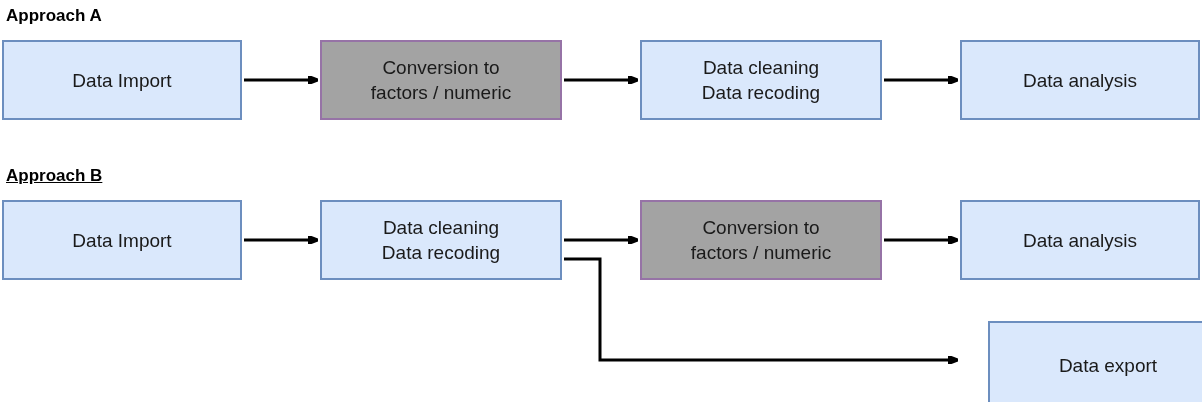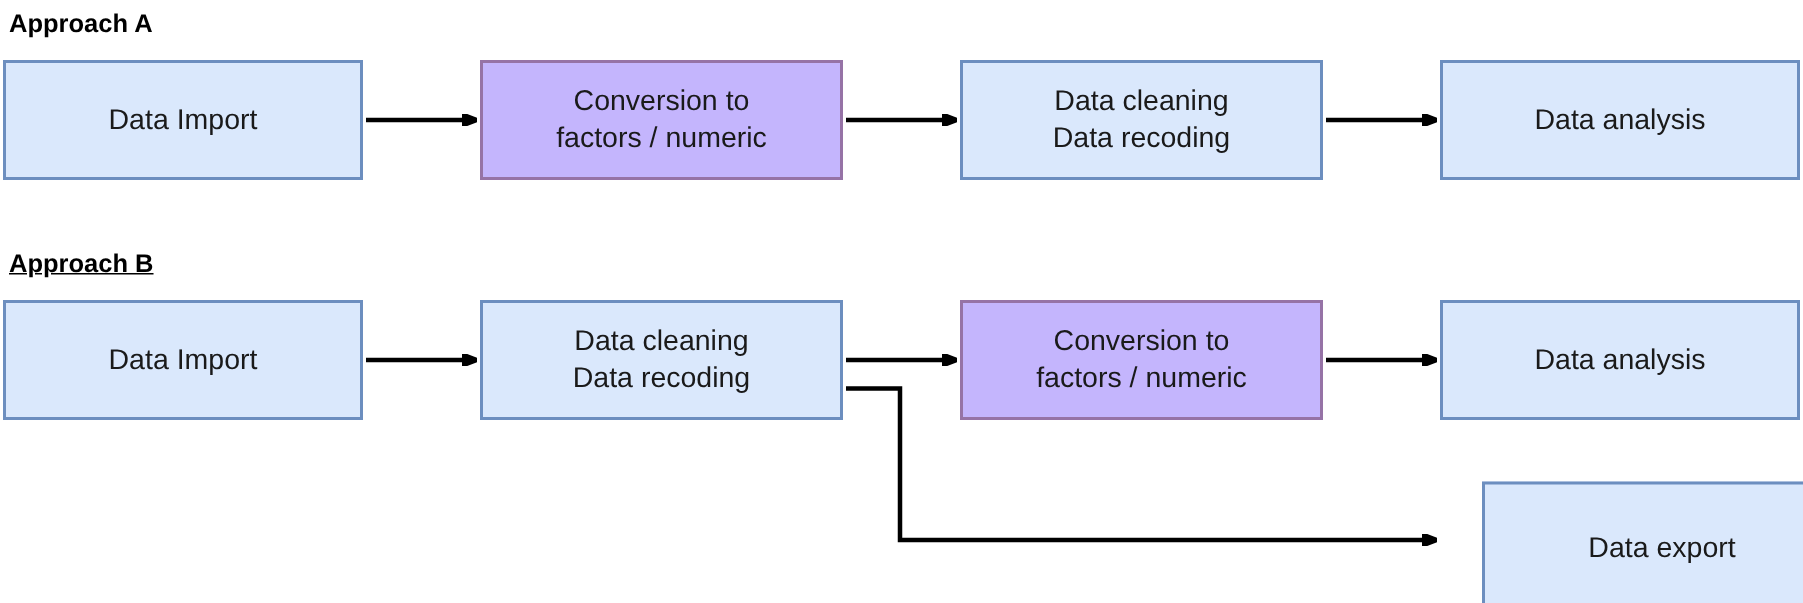--- a/index.html
+++ b/index.html
@@ -35,21 +35,21 @@
     box-sizing: border-box;
     border: 2px solid #6c8ebf;
     background: #dae8fc;
     display: flex;
     align-items: center;
     justify-content: center;
     text-align: center;
   }
   .node.purple {
     border-color: #9673a6;
-    background: #c4b5fd;
+    background: #a3a3a3;
   }
   .node-label {
     font-family: "Liberation Sans", sans-serif;
     font-size: 19px;
     font-weight: normal;
     color: #1a1a1a;
     line-height: 25px;
     white-space: pre-line;
     text-align: center;
     padding: 0 6px;

